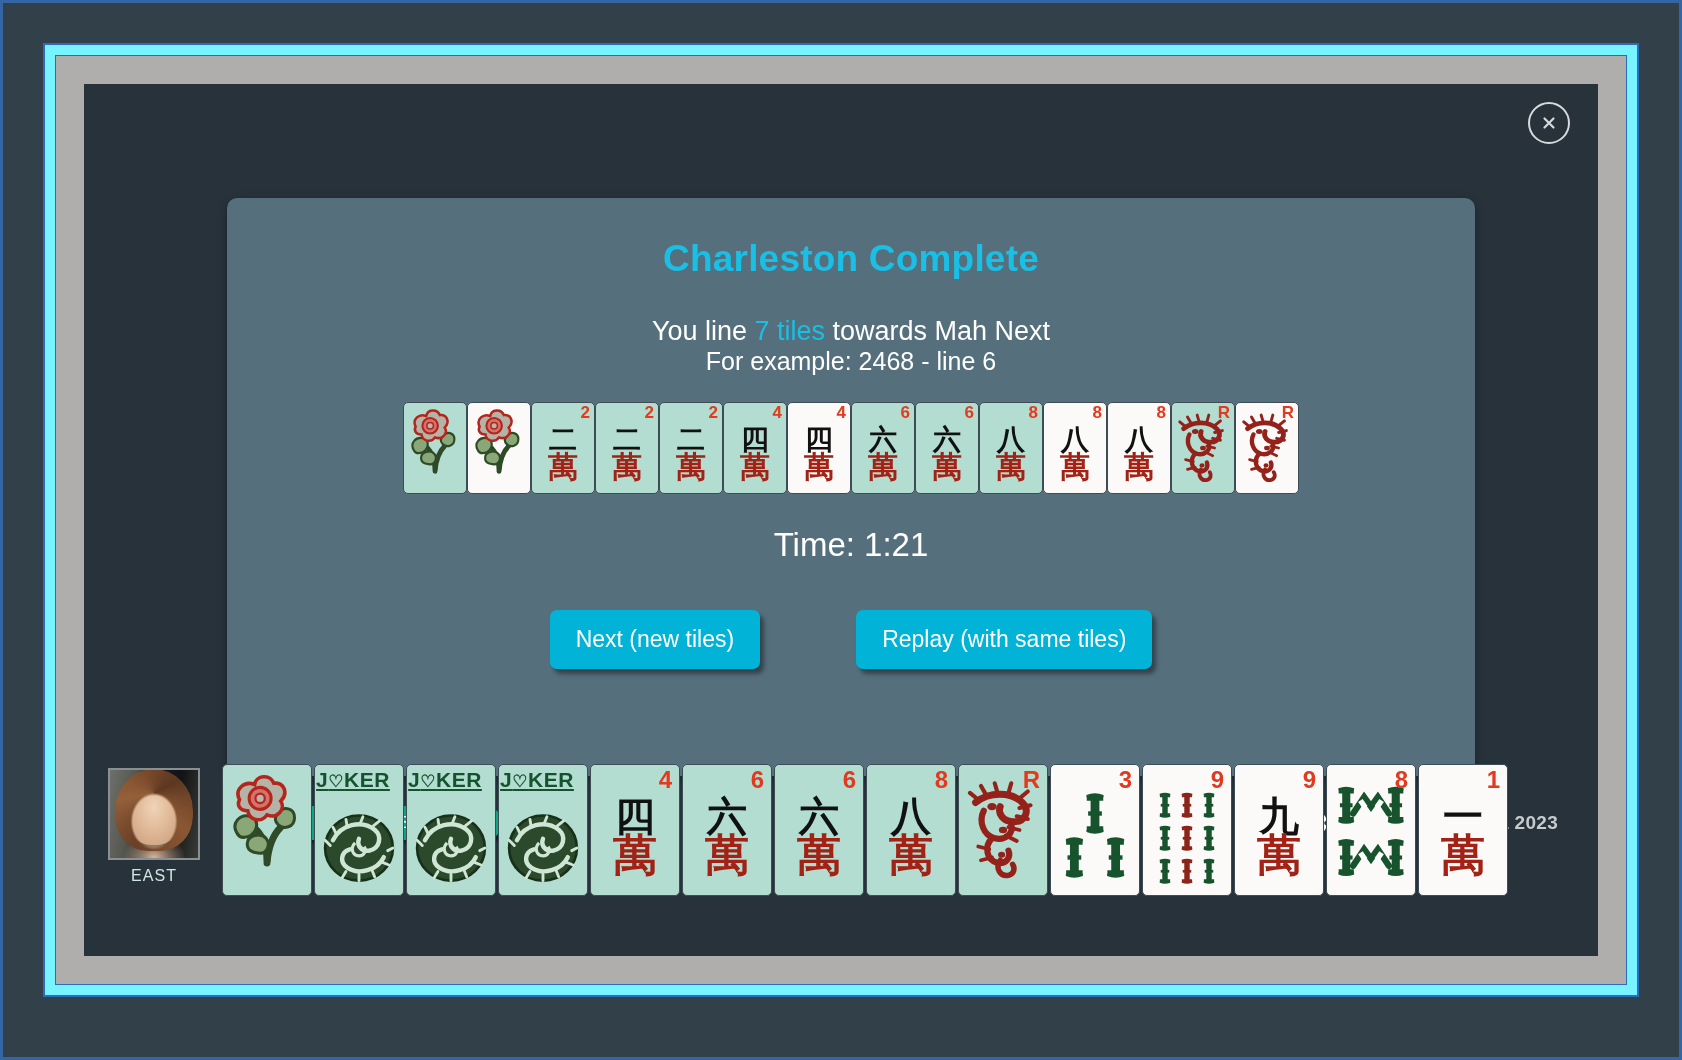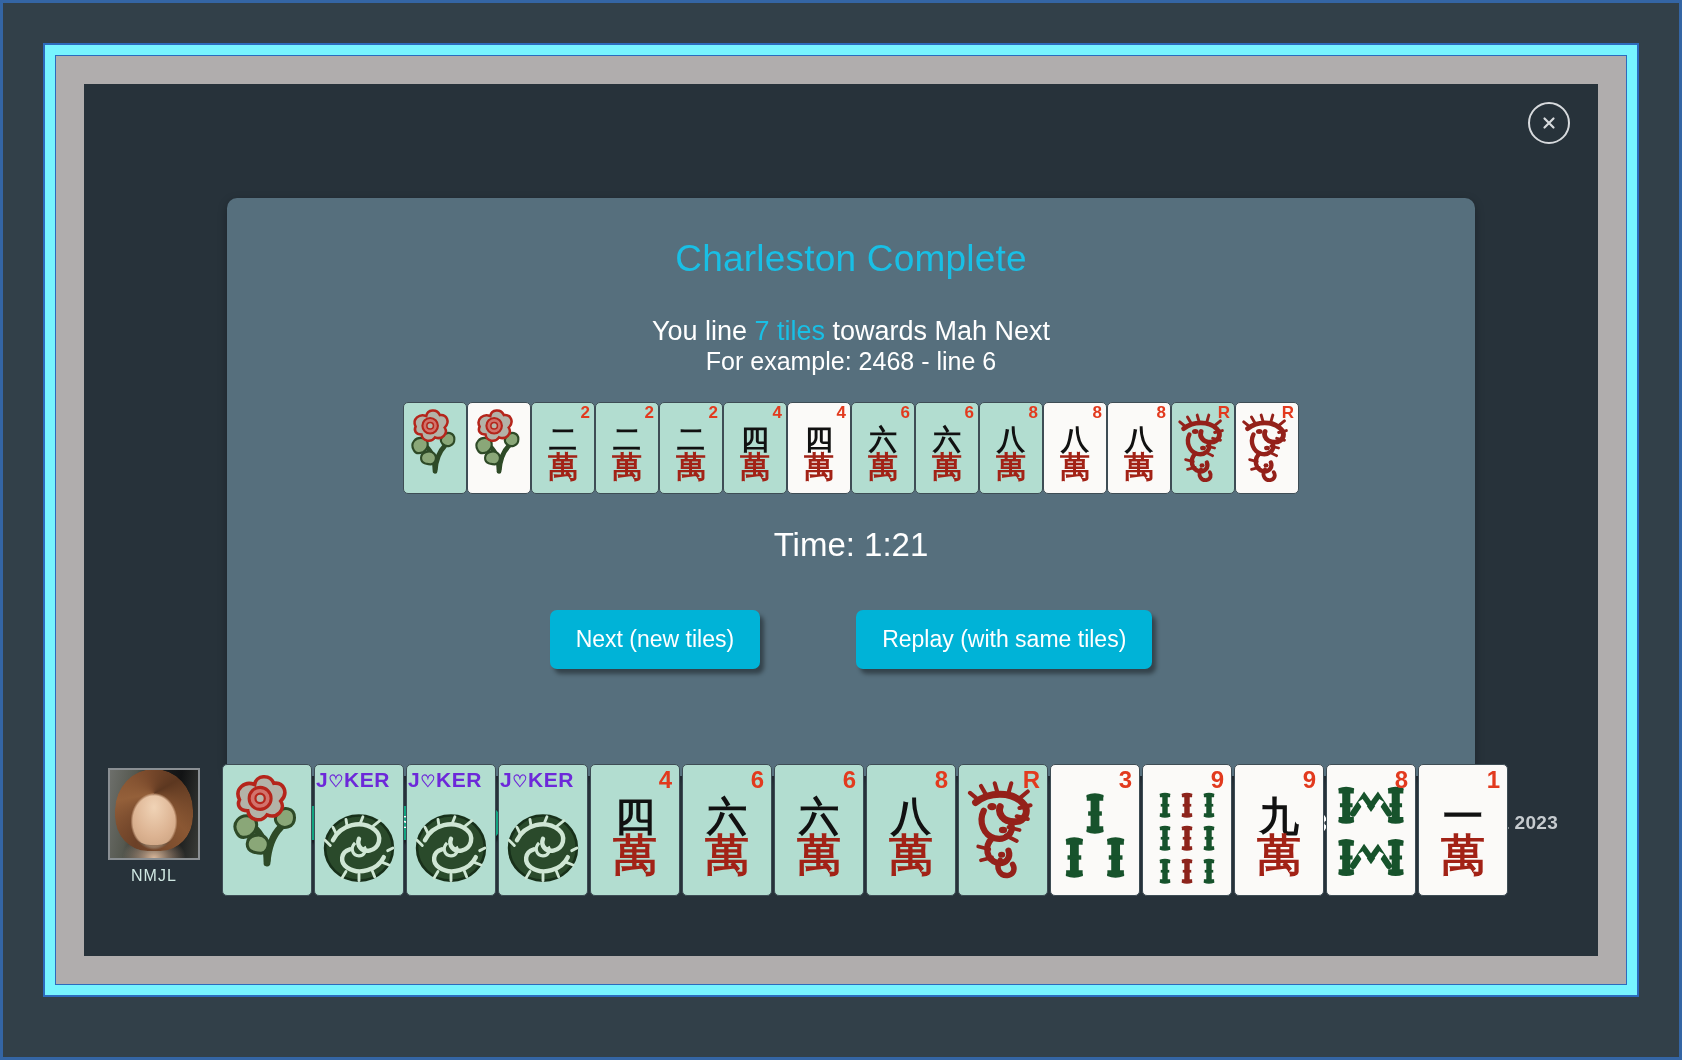--- a/index.html
+++ b/index.html
@@ -62,21 +62,21 @@
     border-radius: 10px;
     box-shadow: 0 3px 10px rgba(0,0,0,.28);
     text-align: center;
     color: #ffffff;
   }
 
   #modal-title {
     margin-top: 40px;
     font-size: 37px;
     color: #19bfe5;
-    font-weight: normal;
+    font-weight: bold;
     letter-spacing: .2px;
     text-align: center;
   }
 
   #modal-subtitle {
     margin-top: 36px;
     font-size: 27px;
     font-weight: normal;
   }
   #modal-subtitle .hl { color: #19bfe5; }
@@ -263,25 +263,26 @@
   }
   .tile.small .crak-top { font-size: 28px; margin-top: 12px; }
   .tile.small .crak-bot { font-size: 30px; }
   .tile.big   .crak-top { font-size: 40px; margin-top: 14px; }
   .tile.big   .crak-bot { font-size: 44px; }
 
   
   .joker-word {
     position: absolute; top: 4px; left: 0; right: 12px;
     text-align: center;
-    color: #6d28d9;
+    color: #14532d;
     font-weight: bold;
     font-size: 21px;
     letter-spacing: .5px;
     line-height: 1;
+    text-decoration: underline;
   }
   .joker-word .hrt { font-size: 17px; }
 
   .svgfill { position: absolute; inset: 0; }
   .svgfill svg { width: 100%; height: 100%; display:block; }
 </style>
 </head>
 <body>
 
 <div id="root">
@@ -485,21 +486,21 @@
               </svg>
             </div>
 
             <div id="nmjl-label">NMJL 2023</div>
           </div>
         </div>
 
         <div id="hand-area">
           <div id="player">
             <div id="avatar"></div>
-            <div id="player-label">NMJL</div>
+            <div id="player-label">EAST</div>
           </div>
           <div id="hand-row">
               <div class="tile big">
                 <div class="svgfill">
   <svg viewBox="0 0 64 92" preserveAspectRatio="xMidYMid meet">
     <g transform="translate(2,4)">
       <path d="M30 64 C30 52 26 44 18 38" stroke="#2e4a27" stroke-width="5" fill="none" stroke-linecap="round"></path>
       <path d="M30 66 C31 54 34 46 40 40" stroke="#2e4a27" stroke-width="5" fill="none" stroke-linecap="round"></path>
       <path d="M8 44 C4 37 10 30 18 32 C24 34 24 42 18 46 C14 48 10 48 8 44 Z" fill="#8aa778" stroke="#2e4a27" stroke-width="2.2"></path>
       <path d="M20 58 C14 56 14 48 21 46 C28 44 33 50 30 56 C28 60 24 59 20 58 Z" fill="#8aa778" stroke="#2e4a27" stroke-width="2.2"></path>

